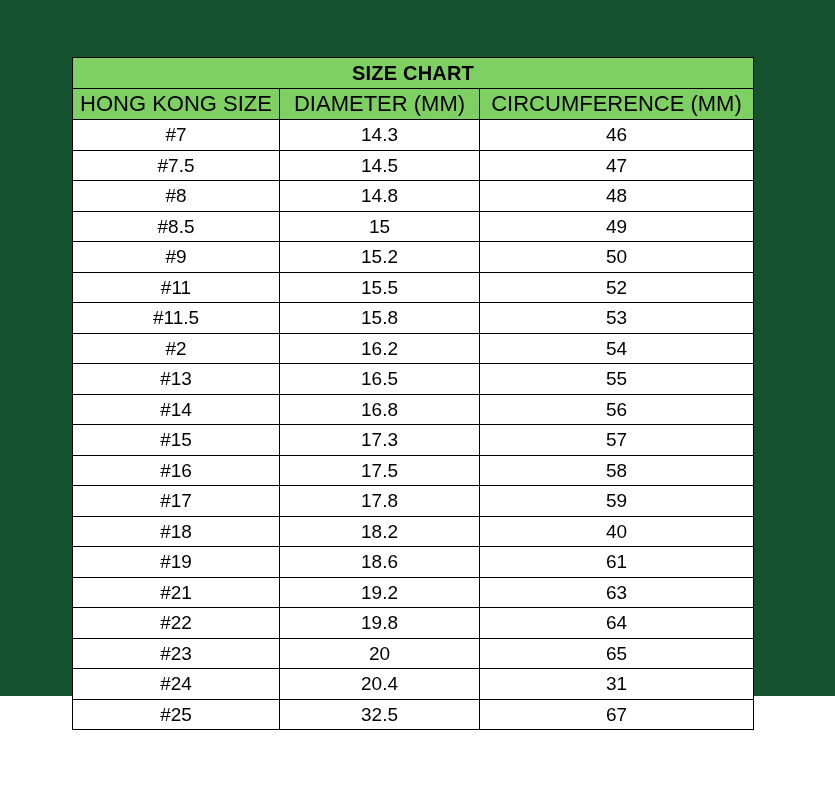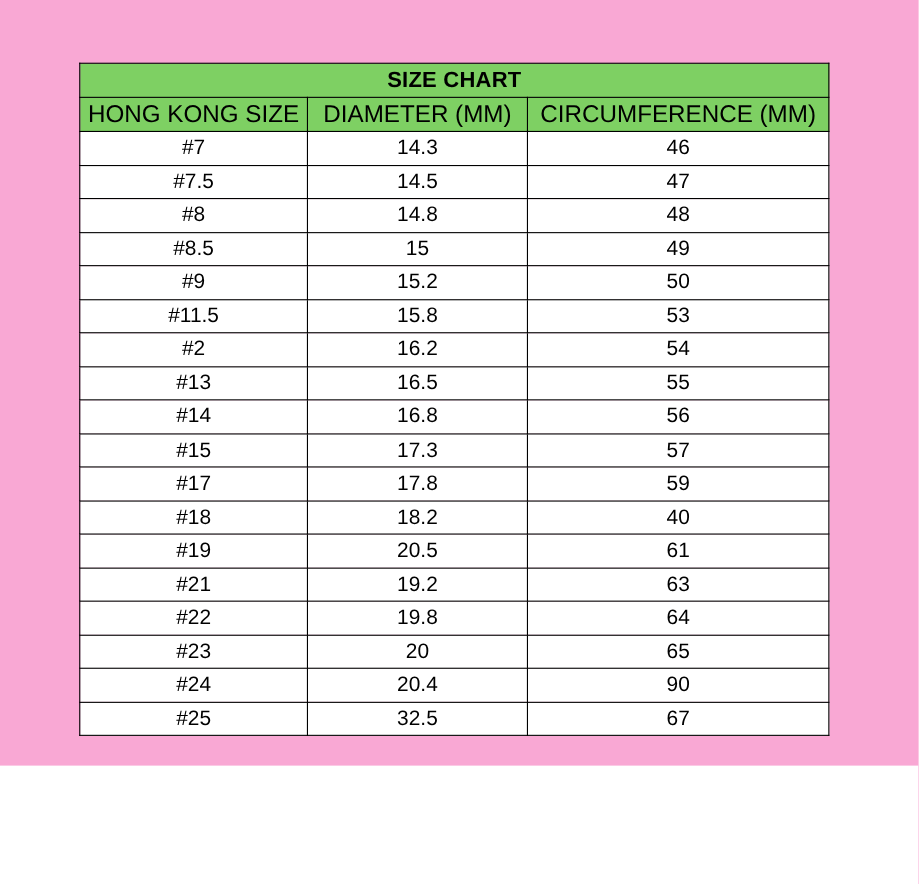--- a/index.html
+++ b/index.html
@@ -10,21 +10,21 @@
     width: 835px;
     height: 804px;
     background: #ffffff;
     font-family: "Liberation Sans", sans-serif;
     overflow: hidden;
   }
   #page {
     position: relative;
     width: 835px;
     height: 696px;
-    background: #f9a8d4;
+    background: #14532d;
   }
   .chart-wrap {
     position: absolute;
     left: 72px;
     top: 57px;
     width: 681px;
   }
   table.size-chart {
     border-collapse: collapse;
     width: 681px;
@@ -103,20 +103,25 @@
             <td>#8.5</td>
             <td>15</td>
             <td>49</td>
           </tr>
           <tr class="data-row">
             <td>#9</td>
             <td>15.2</td>
             <td>50</td>
           </tr>
           <tr class="data-row">
+            <td>#11</td>
+            <td>15.5</td>
+            <td>52</td>
+          </tr>
+          <tr class="data-row">
             <td>#11.5</td>
             <td>15.8</td>
             <td>53</td>
           </tr>
           <tr class="data-row">
             <td>#2</td>
             <td>16.2</td>
             <td>54</td>
           </tr>
           <tr class="data-row">
@@ -128,53 +133,58 @@
             <td>#14</td>
             <td>16.8</td>
             <td>56</td>
           </tr>
           <tr class="data-row">
             <td>#15</td>
             <td>17.3</td>
             <td>57</td>
           </tr>
           <tr class="data-row">
+            <td>#16</td>
+            <td>17.5</td>
+            <td>58</td>
+          </tr>
+          <tr class="data-row">
             <td>#17</td>
             <td>17.8</td>
             <td>59</td>
           </tr>
           <tr class="data-row">
             <td>#18</td>
             <td>18.2</td>
             <td>40</td>
           </tr>
           <tr class="data-row">
             <td>#19</td>
-            <td>20.5</td>
+            <td>18.6</td>
             <td>61</td>
           </tr>
           <tr class="data-row">
             <td>#21</td>
             <td>19.2</td>
             <td>63</td>
           </tr>
           <tr class="data-row">
             <td>#22</td>
             <td>19.8</td>
             <td>64</td>
           </tr>
           <tr class="data-row">
             <td>#23</td>
             <td>20</td>
             <td>65</td>
           </tr>
           <tr class="data-row">
             <td>#24</td>
             <td>20.4</td>
-            <td>90</td>
+            <td>31</td>
           </tr>
           <tr class="data-row">
             <td>#25</td>
             <td>32.5</td>
             <td>67</td>
           </tr>
         </tbody>
     </table>
   </div>
 </div>

